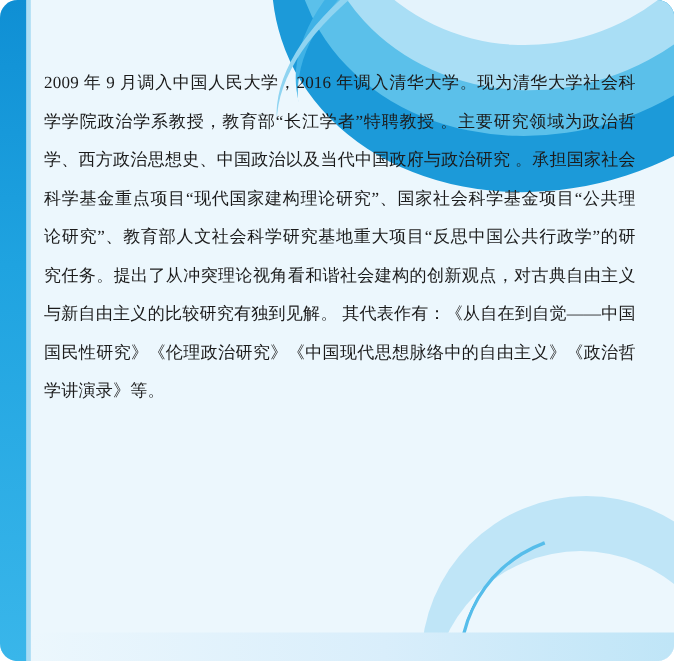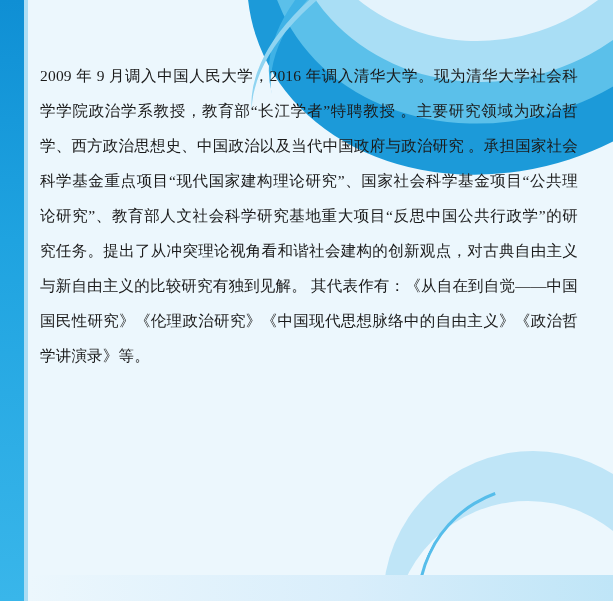--- a/index.html
+++ b/index.html
@@ -11,20 +11,21 @@
     height: 601px;
     overflow: hidden;
     font-family: "Liberation Serif", serif;
   }
   #slide {
     position: relative;
     width: 613px;
     height: 601px;
     background: #dff0fb;
     overflow: hidden;
+    border-radius: 16px;
   }
   
   .bg-base {
     position: absolute;
     inset: 0;
     background: linear-gradient(160deg, #e6f4fc 0%, #d6ecf9 45%, #cbe7f8 100%);
   }
   .bar-left {
     position: absolute;
     left: 0;

